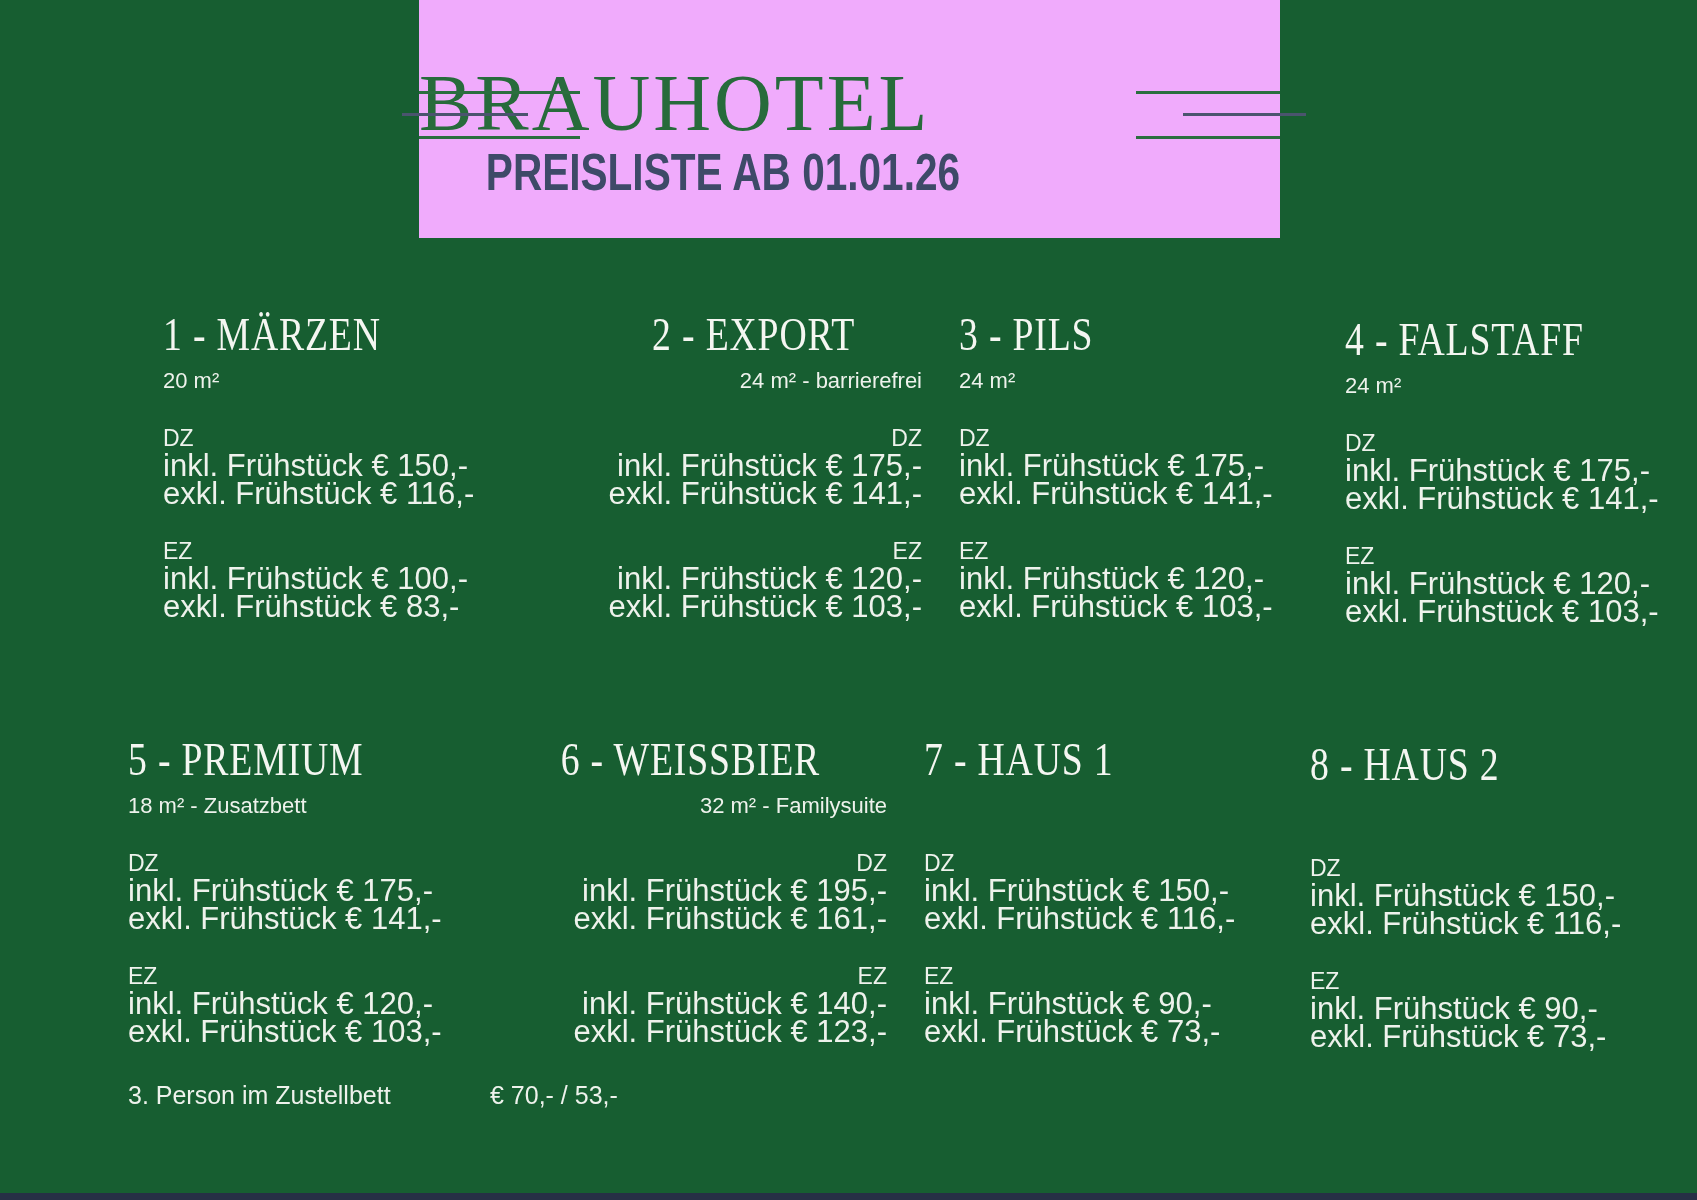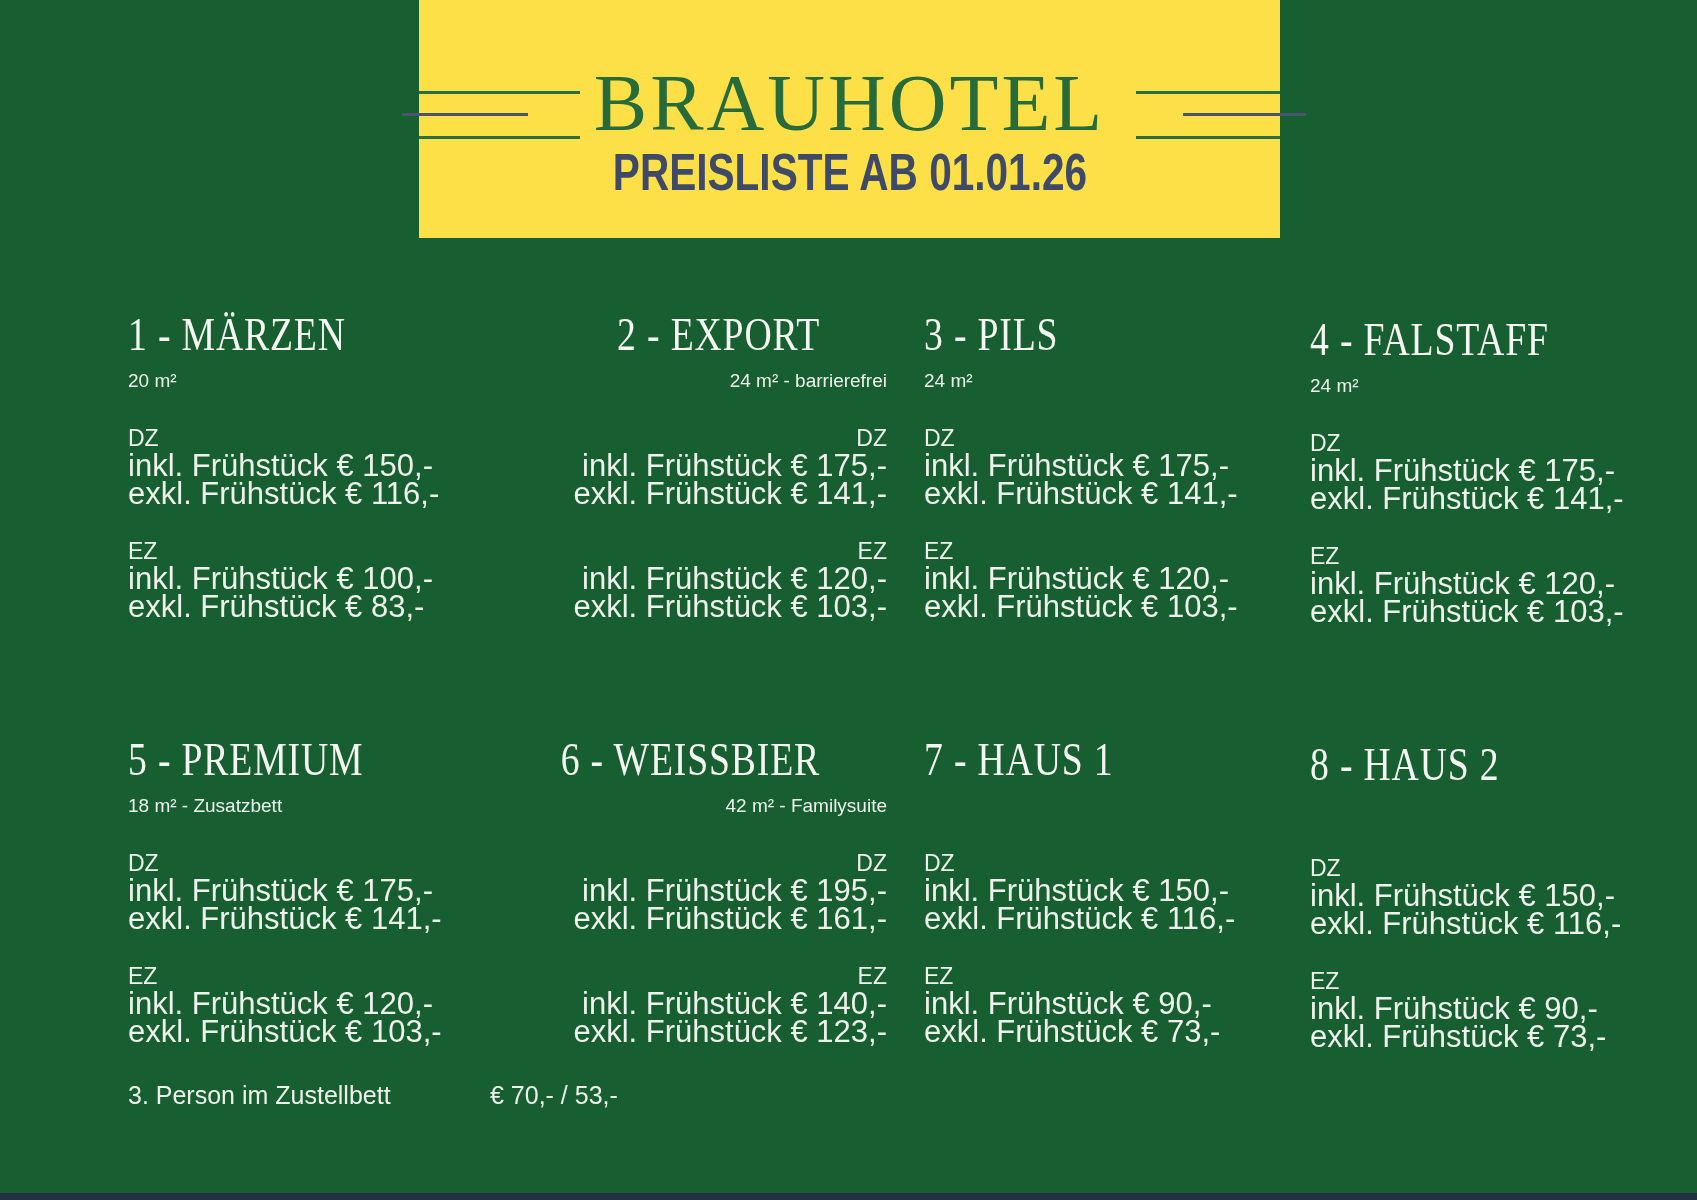--- a/index.html
+++ b/index.html
@@ -12,22 +12,22 @@
     overflow: hidden;
     font-family: "Liberation Sans", "DejaVu Sans", sans-serif;
     color: #EEF2EC;
   }
 
   
   .header-box {
     position: absolute;
     left: 419px; top: 0;
     width: 861px; height: 238px;
-    background: #fde047;
-    text-align: center;
+    background: #f0abfc;
+    text-align: left;
   }
   .hotel-title {
     margin-top: 62px;
     font-family: "Liberation Serif", "DejaVu Serif", serif;
     font-size: 80px;
     line-height: 82px;
     letter-spacing: 3px;
     color: #276B3B;
     font-weight: 400;
     white-space: nowrap;
@@ -55,39 +55,39 @@
   .r-green-top    { left: 1136px; top: 91px;  width: 144px; }
   .r-navy         { left: 1183px; top: 113px; width: 123px; }
   .r-green-bottom { left: 1136px; top: 136px; width: 144px; }
 
   
   .card { position: absolute; width: 372px; }
   .c1 { left: 128px; }
   .c2 { left: 515px; text-align: right; }
   .c3 { left: 924px; }
   .c4 { left: 1310px; }
-  .r1 { top: 310px; }
+  .r1 { top: 310px; margin-left: 35px; }
   .r2 { top: 735px; }
   .c4.r1 { top: 315px; }
   .c4.r2 { top: 740px; }
 
   .room-title {
     font-family: "Liberation Serif", "DejaVu Serif", serif;
     font-size: 46px;
     line-height: 50px;
     letter-spacing: 1px;
     font-weight: 400;
     color: #F4F6F1;
     white-space: nowrap;
     transform: scaleX(0.82);
     transform-origin: left center;
   }
   .room-size {
     margin-top: 6px;
-    font-size: 19px;
+    font-size: 22px;
     line-height: 30px;
     min-height: 30px;
     white-space: nowrap;
   }
   .rate-group { margin-top: 28px; }
   .rate-group.ez { margin-top: 29px; }
   .rate-label { font-size: 23px; line-height: 28px; }
   .price-line { font-size: 31px; line-height: 28px; white-space: nowrap; }
 
   
@@ -193,21 +193,21 @@
     </div>
     <div class="rate-group ez">
       <div class="rate-label">EZ</div>
       <div class="price-line">inkl. Frühstück € 120,-</div>
       <div class="price-line">exkl. Frühstück € 103,-</div>
     </div>
   </div>
 
   <div class="card c2 r2">
     <div class="room-title">6 - WEISSBIER</div>
-    <div class="room-size">42 m² - Familysuite</div>
+    <div class="room-size">32 m² - Familysuite</div>
     <div class="rate-group dz">
       <div class="rate-label">DZ</div>
       <div class="price-line">inkl. Frühstück € 195,-</div>
       <div class="price-line">exkl. Frühstück € 161,-</div>
     </div>
     <div class="rate-group ez">
       <div class="rate-label">EZ</div>
       <div class="price-line">inkl. Frühstück € 140,-</div>
       <div class="price-line">exkl. Frühstück € 123,-</div>
     </div>

